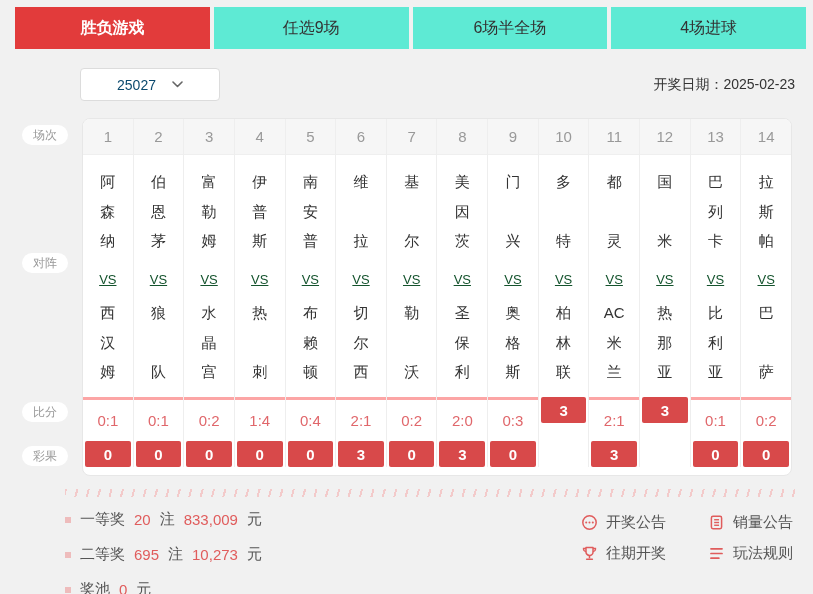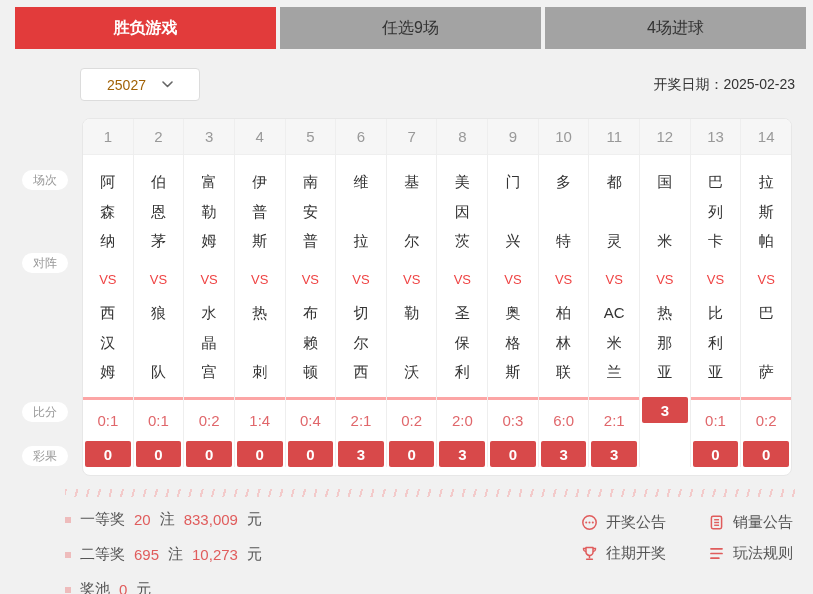--- a/index.html
+++ b/index.html
@@ -5,66 +5,66 @@
   html,body { margin:0; padding:0; }
   body {
     width:813px; height:594px; overflow:hidden;
     background:#f1f1f1;
     font-family:"Liberation Sans","DejaVu Sans",sans-serif;
     -webkit-font-smoothing:antialiased;
   }
   
   .tab-bar { display:flex; gap:4px; padding:7px 7px 0 15px; }
   .tab {
-    flex:1; height:42px; background:#a3a3a3; color:#333;
+    flex:1; height:42px; background:#5eead4; color:#333;
     display:flex; align-items:center; justify-content:center;
     font-size:16px; cursor:pointer; user-select:none;
   }
   .tab.active { background:#e23b3b; color:#fff; font-weight:bold; }
 
   
   .toolbar { display:flex; align-items:center; justify-content:space-between; margin:19px 18px 0 80px; }
   .issue-select {
-    width:120px; height:33px; box-sizing:border-box; background:#fff;
+    width:140px; height:33px; box-sizing:border-box; background:#fff;
     border:1px solid #dcdcdc; border-radius:4px; cursor:pointer;
     display:flex; align-items:center; justify-content:center; gap:16px;
-    font-size:14px; color:#a16207;
+    font-size:14px; color:#0c4a6e;
   }
   .chev { width:11px; height:7px; }
   .draw-date { font-size:14px; color:#333; }
 
   
   .table-wrap { position:relative; margin-top:17px; }
   .pill {
     position:absolute; left:22px; width:46px; height:20px; background:#fff;
     border-radius:10px; color:#999; font-size:12px;
     display:flex; align-items:center; justify-content:center; z-index:2;
   }
-  .pill-session { top:7px;margin-top:45px; } .pill-matchup { top:135px; }
+  .pill-session { top:7px; } .pill-matchup { top:135px; }
   .pill-score { top:284px; } .pill-result { top:300px;margin-top:28px; }
 
   .table {
     margin-left:82px; width:710px; box-sizing:border-box; background:#fff;
     border:1px solid #e7e7e7; border-radius:8px; overflow:hidden;
     display:flex; padding-bottom:8px;
   }
   .col { flex:1; min-width:0; }
   .col + .col { border-left:1px solid #eee; }
   .cell-num {
     height:35px; background:#f6f6f6; border-bottom:1px solid #efefef;
     color:#999; font-size:15px; display:flex; align-items:center; justify-content:center;
   }
   .cell-home { height:112px; box-sizing:border-box; padding-top:18px; display:flex; justify-content:center; }
   .cell-away { height:105px; box-sizing:border-box; padding-top:12px; display:flex; justify-content:center; }
   .team {
     height:76px; display:flex; flex-direction:column; justify-content:space-between;
     align-items:center; font-size:15px; color:#333;
   }
   .team span { line-height:17px; white-space:nowrap; }
-  .cell-vs { height:25px; display:flex; align-items:center; justify-content:center; color:#ef4444; font-size:13px; }
+  .cell-vs { height:25px; display:flex; align-items:center; justify-content:center; color:#14532d; font-size:13px;text-decoration:underline; }
   .cell-score {
     height:41px; border-top:3px solid #fca5a5; color:#e0676b; font-size:15px;
     display:flex; align-items:center; justify-content:center;
   }
   .cell-result {
     height:26px; margin:0 2px; background:#d8494a; border-radius:2px;
     color:#fff; font-size:15px; font-weight:bold;
     display:flex; align-items:center; justify-content:center;
   }
 
@@ -82,20 +82,21 @@
   .links { display:grid; grid-template-columns:auto auto; column-gap:42px; row-gap:12px; align-content:start; margin-top:3px; }
   .link { display:flex; align-items:center; gap:8px; font-size:15px; color:#555; cursor:pointer; white-space:nowrap; }
   .link svg { width:17px; height:17px; flex:none; }
 </style>
 </head>
 <body>
 
 <div class="tab-bar">
     <div class="tab active">胜负游戏</div>
     <div class="tab">任选9场</div>
+    <div class="tab">6场半全场</div>
     <div class="tab">4场进球</div>
   </div>
 
 <div class="toolbar">
   <div class="issue-select">
     <span>25027</span>
     <svg class="chev" viewBox="0 0 11 7">
       <polyline points="1,1 5.5,5.5 10,1" fill="none" stroke="#666" stroke-width="1.6" stroke-linecap="round" stroke-linejoin="round"></polyline>
     </svg>
   </div>
@@ -291,21 +292,20 @@
           </div>
         </div>
         <div class="cell-vs">VS</div>
         <div class="cell-away">
           <div class="team">
             <span>柏</span>
             <span>林</span>
             <span>联</span>
           </div>
         </div>
-        <div class="cell-score">6:0</div>
         <div class="cell-result">3</div>
       </div>
       <div class="col">
         <div class="cell-num">11</div>
         <div class="cell-home">
           <div class="team">
             <span>都</span>
             <span>灵</span>
           </div>
         </div>

